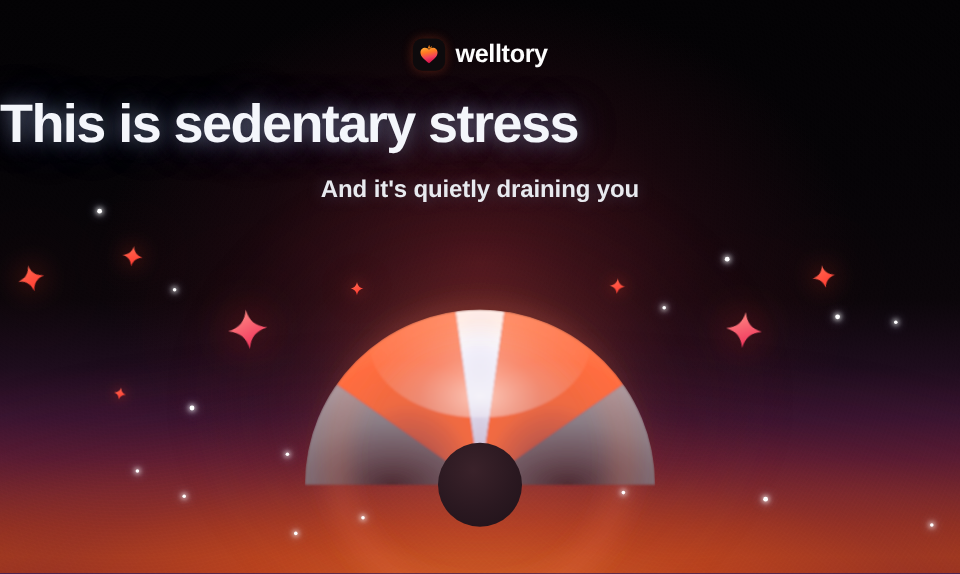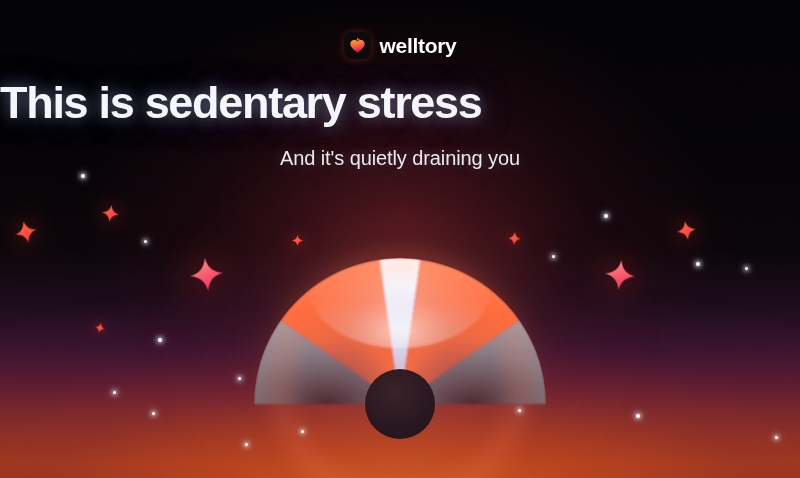--- a/index.html
+++ b/index.html
@@ -87,21 +87,21 @@
     color:#f4f6fb; line-height:1.05;
     text-shadow:
       0 0 16px rgba(178,196,235,0.50),
       0 0 38px rgba(120,150,215,0.30),
       0 0 70px rgba(80,110,190,0.18);
   }
 
   .subhead {
     position:absolute; top:147px; left:0; right:0;
     text-align:center; z-index:6;
-    font-size:20px; font-weight:400; letter-spacing:-0.1px;
+    font-size:20px; font-weight:700; letter-spacing:-0.1px;
     color:#e8eaef;
     text-shadow:0 0 14px rgba(150,170,215,0.32);
   }
 
   
   .gauge-wrap {
     position:absolute;
     left:400px; top:404px;
     width:0; height:0;
     z-index:4;

